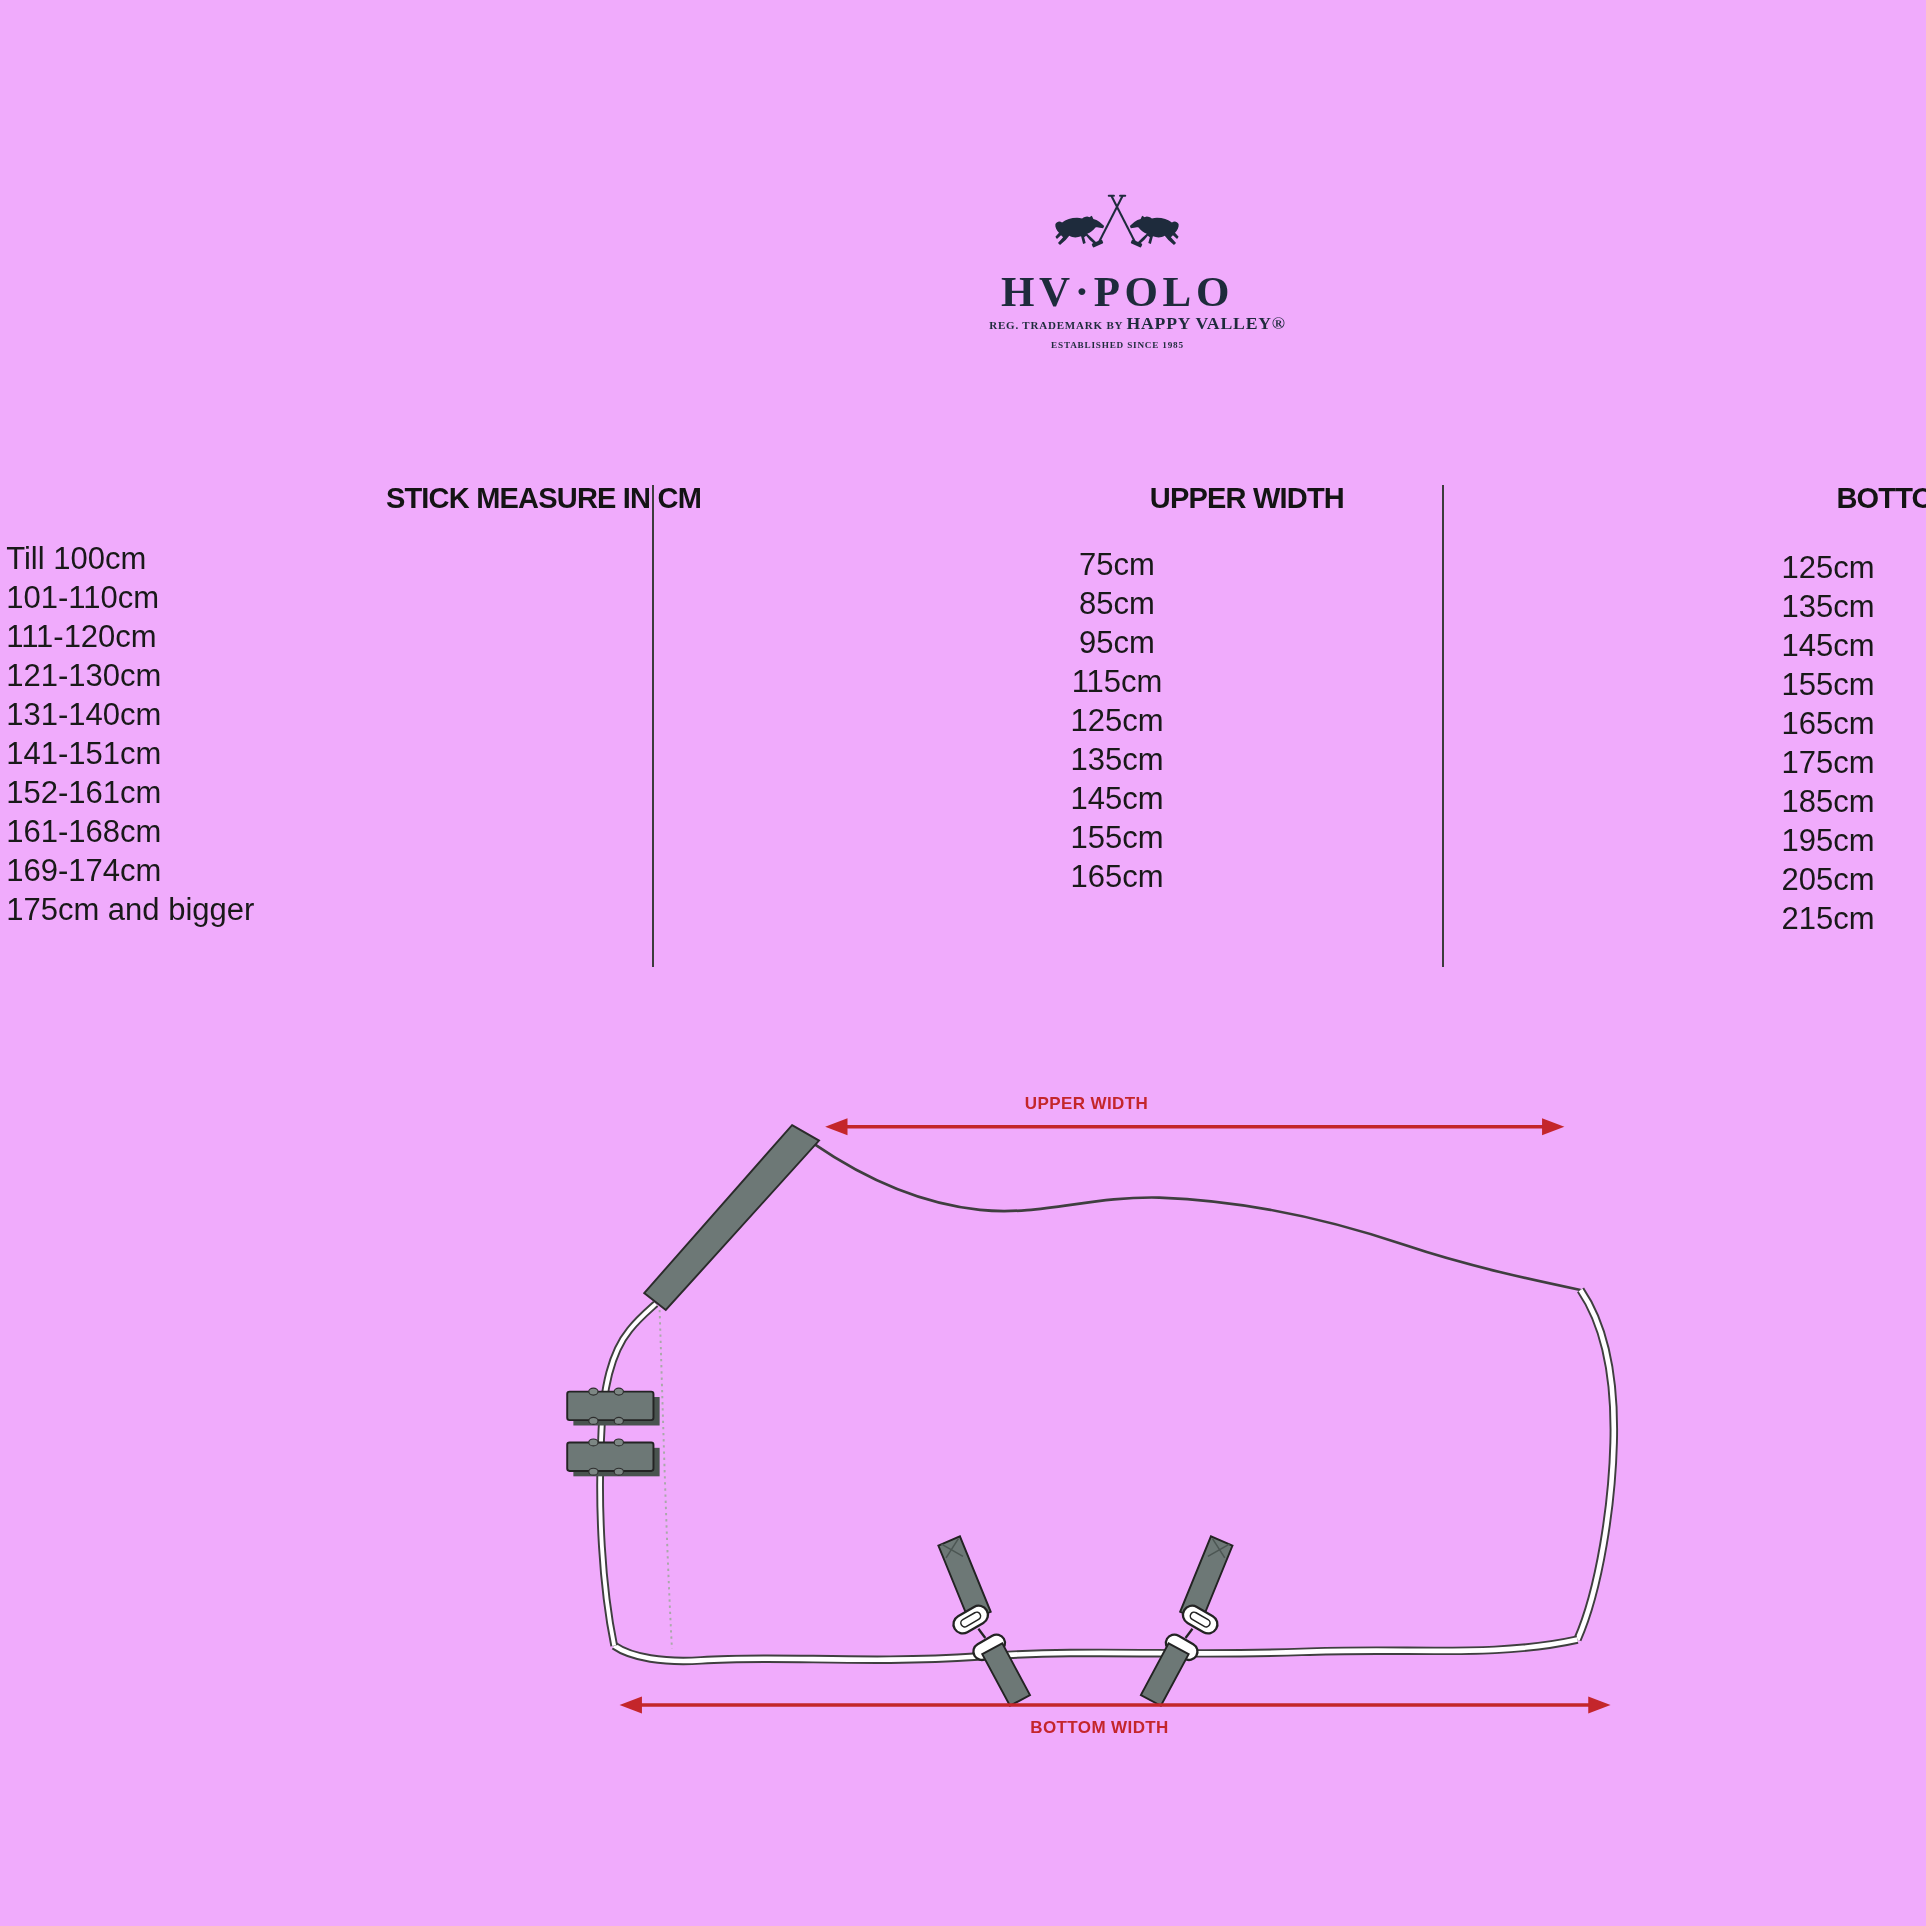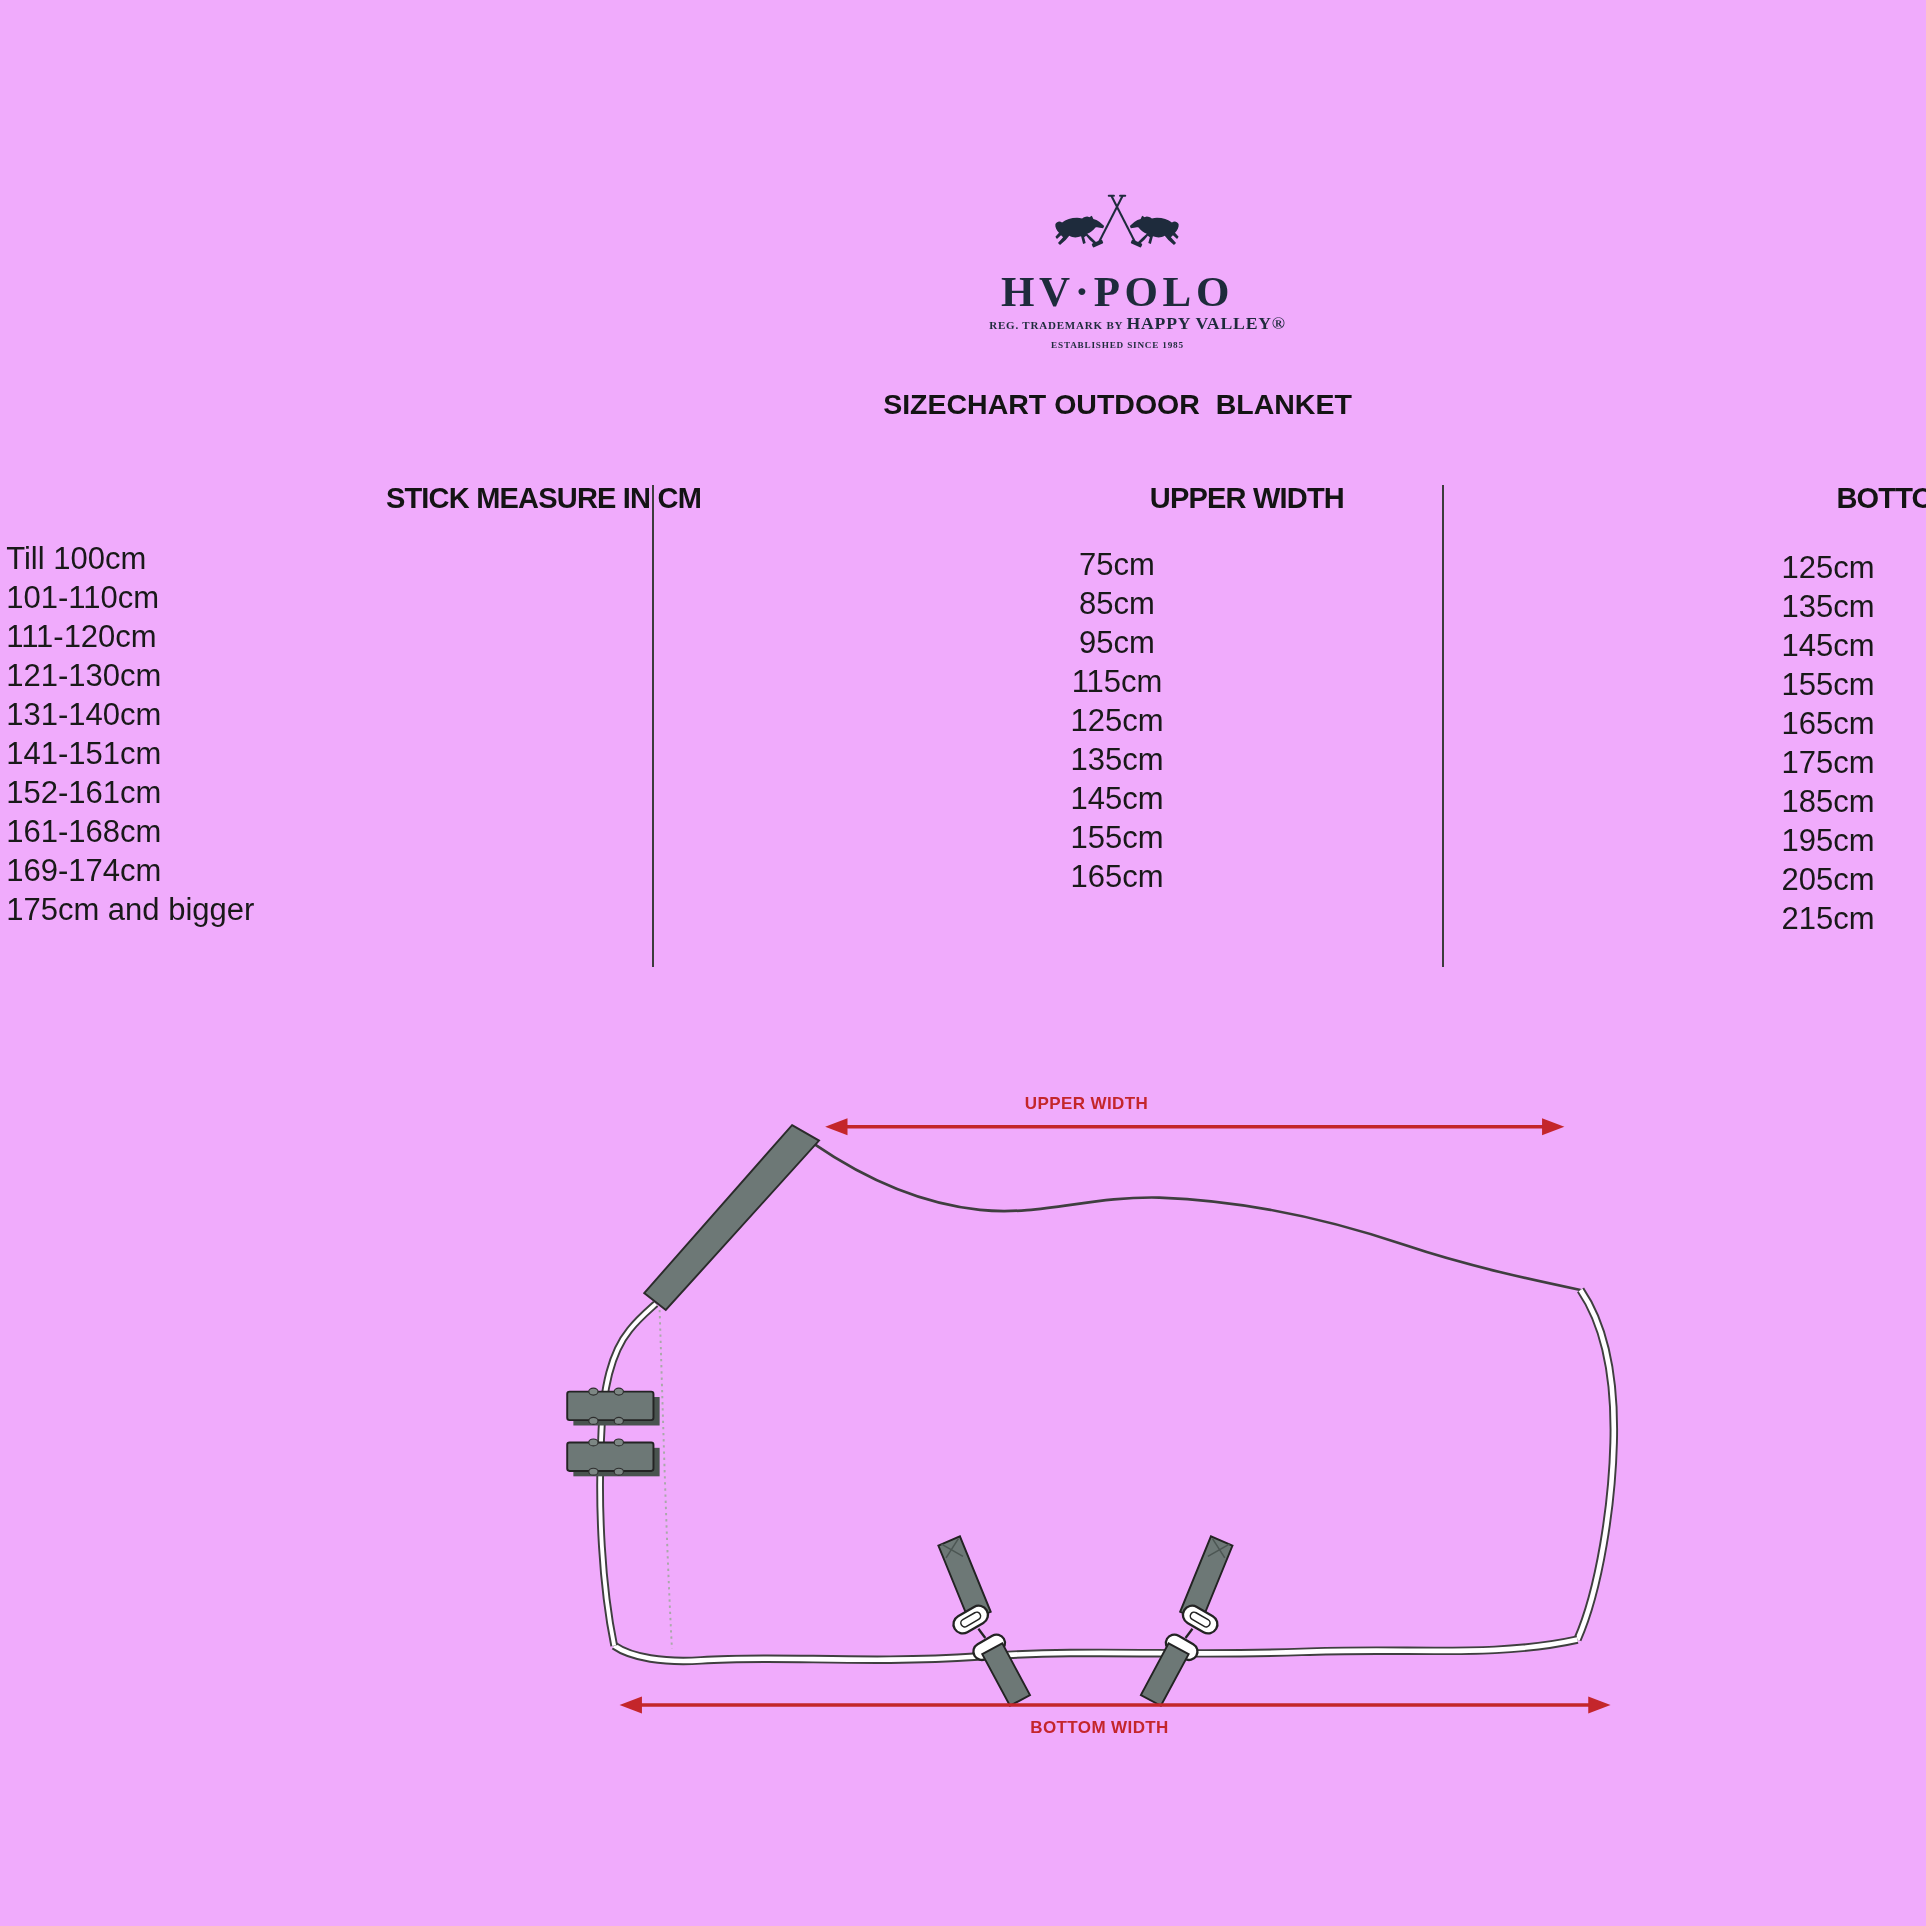--- a/index.html
+++ b/index.html
@@ -78,21 +78,20 @@
       </g>
     </g>
   </svg>
 
   <div class="logo-name">HV·POLO</div>
   <div class="logo-tm">
     <span class="tm-prefix">REG. TRADEMARK BY </span><span class="tm-name">HAPPY VALLEY®</span>
   </div>
   <div class="logo-est">ESTABLISHED SINCE 1985</div>
 
-  <div class="sheet-title">SIZECHART OUTDOOR  BLANKET</div>
 
   <div class="col-header" id="hdr-stick">STICK MEASURE IN CM</div>
   <div class="col-header" id="hdr-upper">UPPER WIDTH</div>
   <div class="col-header" id="hdr-bottom">BOTTOM WIDTH</div>
 
   <div class="v-divider" id="divider-1"></div>
   <div class="v-divider" id="divider-2"></div>
 
   <div class="col" id="col-stick">
     <div class="row">Till 100cm</div>

